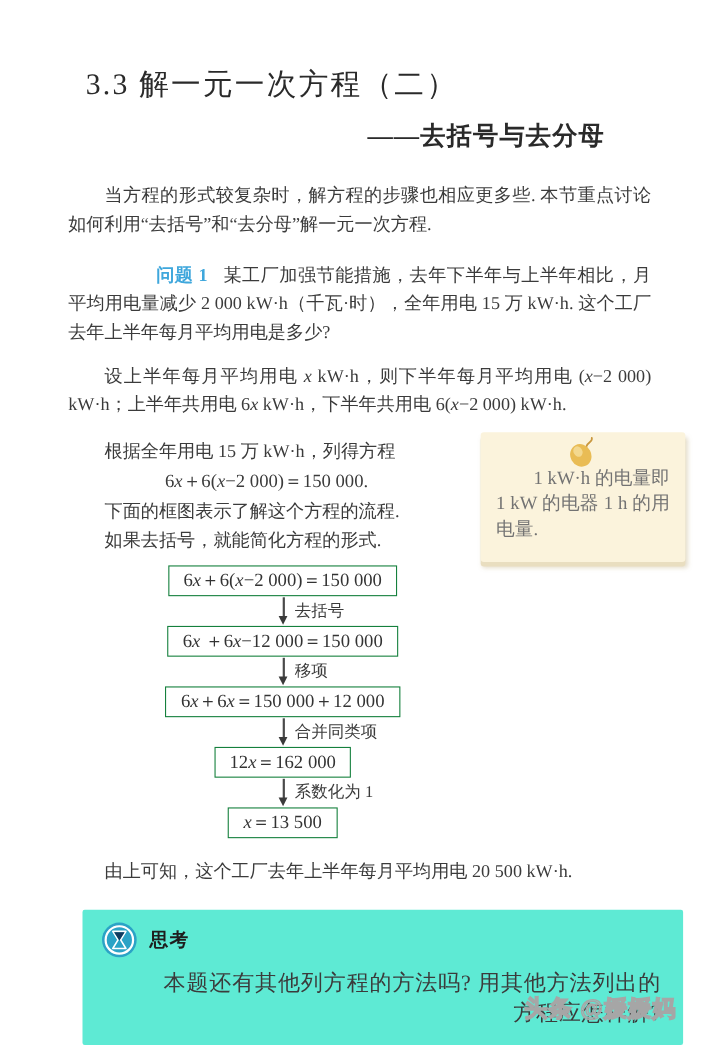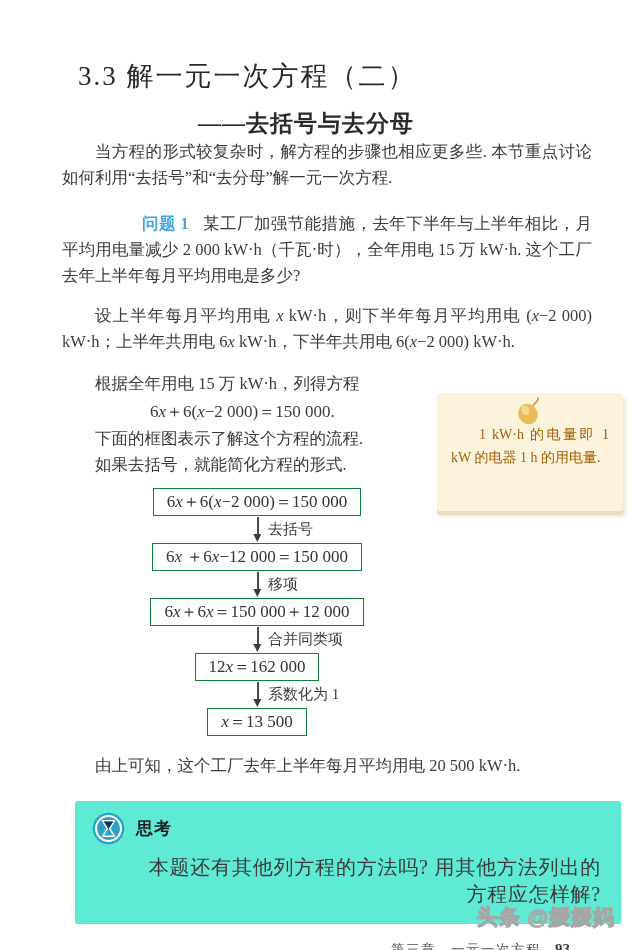--- a/index.html
+++ b/index.html
@@ -21,32 +21,32 @@
     font-size:27px;
     font-weight:400;
     color:#2a2a2a;
     letter-spacing:2px;
     padding-left:16px;
   }
   .subtitle {
     font-size:23px;
     font-weight:700;
     color:#2a2a2a;
-    text-align:center;
+    text-align:right;
     padding-right:42px;
     margin-top:14px;
     letter-spacing:1px;
   }
   .para {
     font-size:16.5px;
     line-height:26px;
     text-indent:2em;
     text-align:justify;
   }
-  .intro { }
+  .intro { margin-top:26px; }
   .problem { margin-top:20px; }
   .problem-label {
     color:#3fa7dc;
     font-weight:700;
     margin-right:14px;
     margin-left:47px;
   }
   .setup { margin-top:14px; }
   .derive-wrap { position:relative; margin-top:16px; }
   .derive-intro { margin-top:2px; }
@@ -61,23 +61,23 @@
   .margin-note {
     position:absolute;
     left:437px; top:393px;
     width:186px; height:118px;
     background:#fbf3dc;
     border-radius:3px;
     box-shadow:0 4px 0 #e9dec0, 2px 5px 4px rgba(180,160,110,0.35);
     padding:30px 14px 8px 14px;
   }
   .margin-note-text {
-    font-size:14px;
+    font-size:17px;
     line-height:23px;
-    color:#a16207;
+    color:#737373;
     text-indent:2em;
     text-align:justify;
   }
   .mouse-icon {
     position:absolute;
     top:3px; left:50%;
     transform:translateX(-50%);
     width:34px; height:30px;
   }
   

